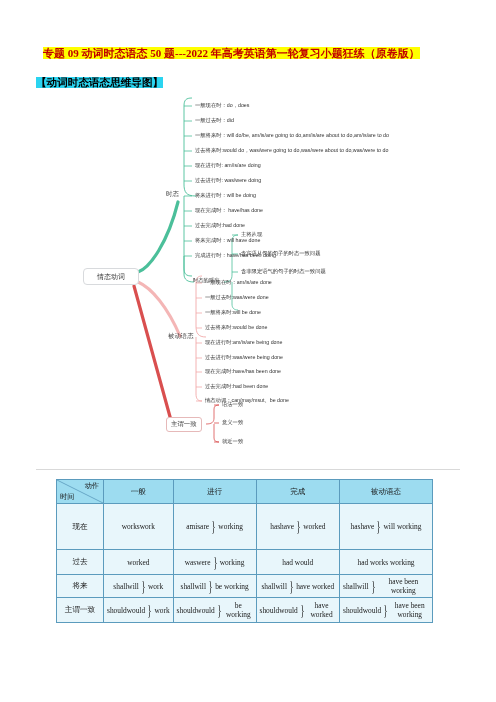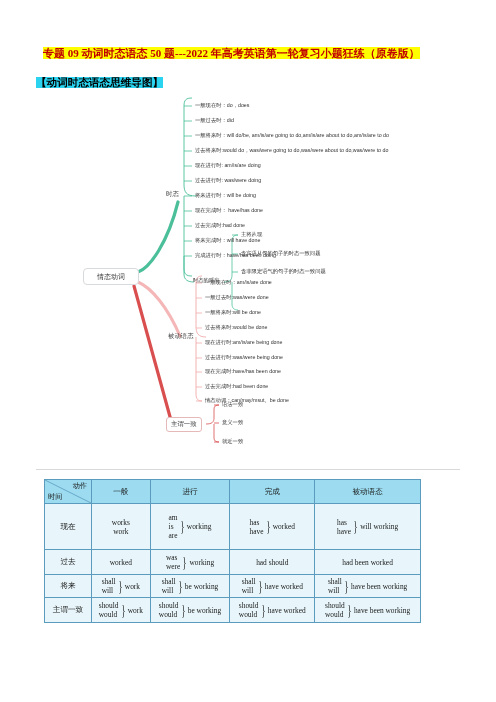--- a/index.html
+++ b/index.html
@@ -114,21 +114,21 @@
     left: 36px;
     top: 469px;
     width: 424px;
     height: 1px;
     background: #d9d9d9;
   }
 
   
   .tbl-wrap {
     position: absolute;
-    left: 44px;
+    left: 56px;
     top: 479px;
     width: 377px;
   }
   table.tense-table {
     border-collapse: collapse;
     width: 377px;
     font-family: "Liberation Serif", "DejaVu Serif", serif;
     font-size: 7.4px;
     color: #1a1a1a;
   }
@@ -177,21 +177,21 @@
   }
   .cellpad {
     padding: 2px 3px;
     display: flex;
     align-items: center;
     justify-content: center;
     gap: 2px;
   }
   .stack {
     display: inline-flex;
-    flex-direction: column;
+    flex-direction: row;
     align-items: flex-start;
     line-height: 9px;
   }
   .stack.center { align-items: center; }
   .brace {
     display: inline-block;
     font-size: 15px;
     line-height: 9px;
     color: #1a1a1a;
     transform: scaleX(0.55);
@@ -391,26 +391,26 @@
               <span class="stack">
                 <span>was</span>
                 <span>were</span>
               </span>
               <span class="brace">}</span>
               <span class="single">working</span>
             </div>
           </td>
           <td>
             <div class="cellpad">
-              <span class="single">had should</span>
-            </div>
-          </td>
-          <td>
-            <div class="cellpad">
-              <span class="single">had been worked</span>
+              <span class="single">had would</span>
+            </div>
+          </td>
+          <td>
+            <div class="cellpad">
+              <span class="single">had works working</span>
             </div>
           </td>
         </tr>
 
         <tr class="rowC">
           <td class="rowhead">将来</td>
           <td>
             <div class="cellpad">
               <span class="stack">
                 <span>shall</span>

